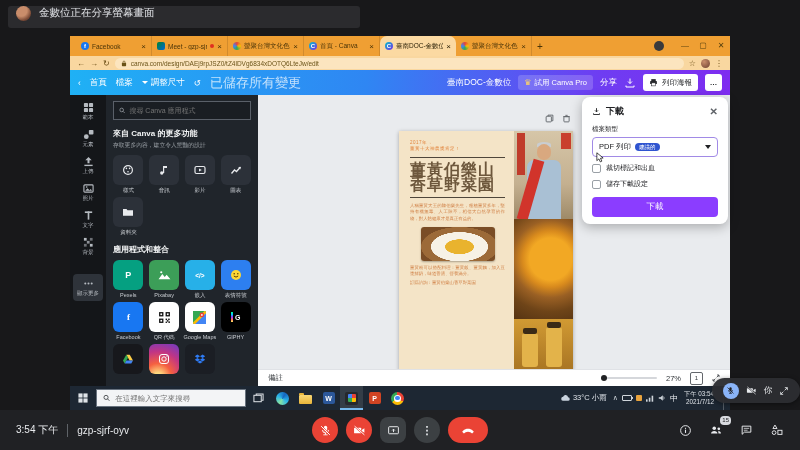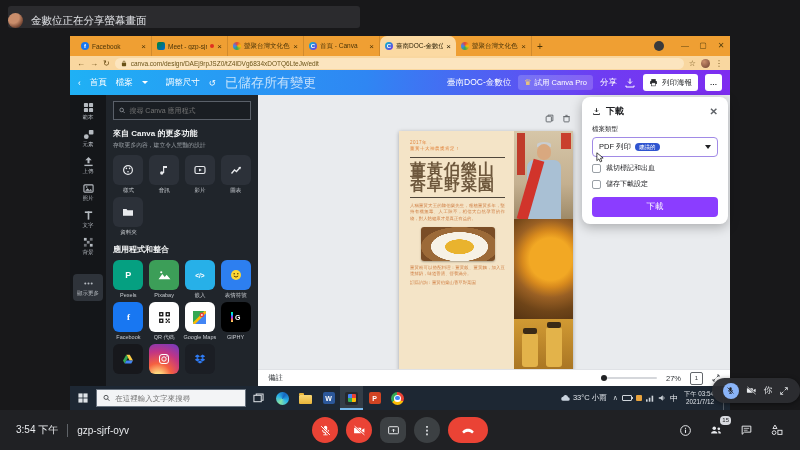--- a/index.html
+++ b/index.html
@@ -4,21 +4,21 @@
 <style>
   html,body{margin:0;padding:0;background:#0e0e10;}
   #stage{position:relative;width:800px;height:450px;background:#18181a;overflow:hidden;
          font-family:"Liberation Sans",sans-serif;-webkit-font-smoothing:antialiased;}
   .abs{position:absolute;}
   .flex{display:flex;align-items:center;}
   svg{display:block;}
 
   
   #share-banner{left:8px;top:6px;width:352px;height:22px;background:#2b2b2e;border-radius:3px;
-    display:flex;align-items:flex-end;gap:8px;padding-left:0;box-sizing:border-box;}
+    display:flex;align-items:flex-start;gap:8px;padding-left:8px;box-sizing:border-box;}
   .banner-avatar{width:15px;height:15px;border-radius:50%;flex:none;
     background:radial-gradient(circle at 35% 30%,#c98d6b 0 40%,#7a4a36 70%,#51302a);}
   .banner-text{font-size:10.5px;color:#e0e2e6;white-space:nowrap;}
 
   
   #desktop{left:70px;top:36px;width:660px;height:374px;background:#20242a;}
 
   #tabstrip{height:20px;background:#ef9f33;display:flex;align-items:stretch;padding-left:6px;}
   .tab{width:76px;display:flex;align-items:center;gap:3px;padding:0 5px;font-size:6.5px;color:#4a3408;
     border-right:1px solid rgba(0,0,0,.12);box-sizing:border-box;}
@@ -258,21 +258,21 @@
       </div>
       <span>☆</span>
       <span class="profile-dot" style="width:9px;height:9px;margin:0;background:radial-gradient(circle at 35% 30%,#c98d6b,#6d4030);"></span>
       <span>⋮</span>
     </div>
 
     <div id="canva-header">
       <span>‹</span>
       <span>首頁</span>
       <span>檔案</span>
-      <span class="flex" style="gap:18px;font-family:Liberation Serif, serif;">
+      <span class="flex" style="gap:3px;font-family:Liberation Serif, serif;">
         <span class="caret"></span>
         <span>調整尺寸</span>
       </span>
       <span>↺</span>
       <span class="saved">已儲存所有變更</span>
       <div class="ch-right">
         <span>臺南DOC-金數位</span>
         <span class="pro-btn">
           <span class="crown">♛</span>
           <span>試用 Canva Pro</span>

